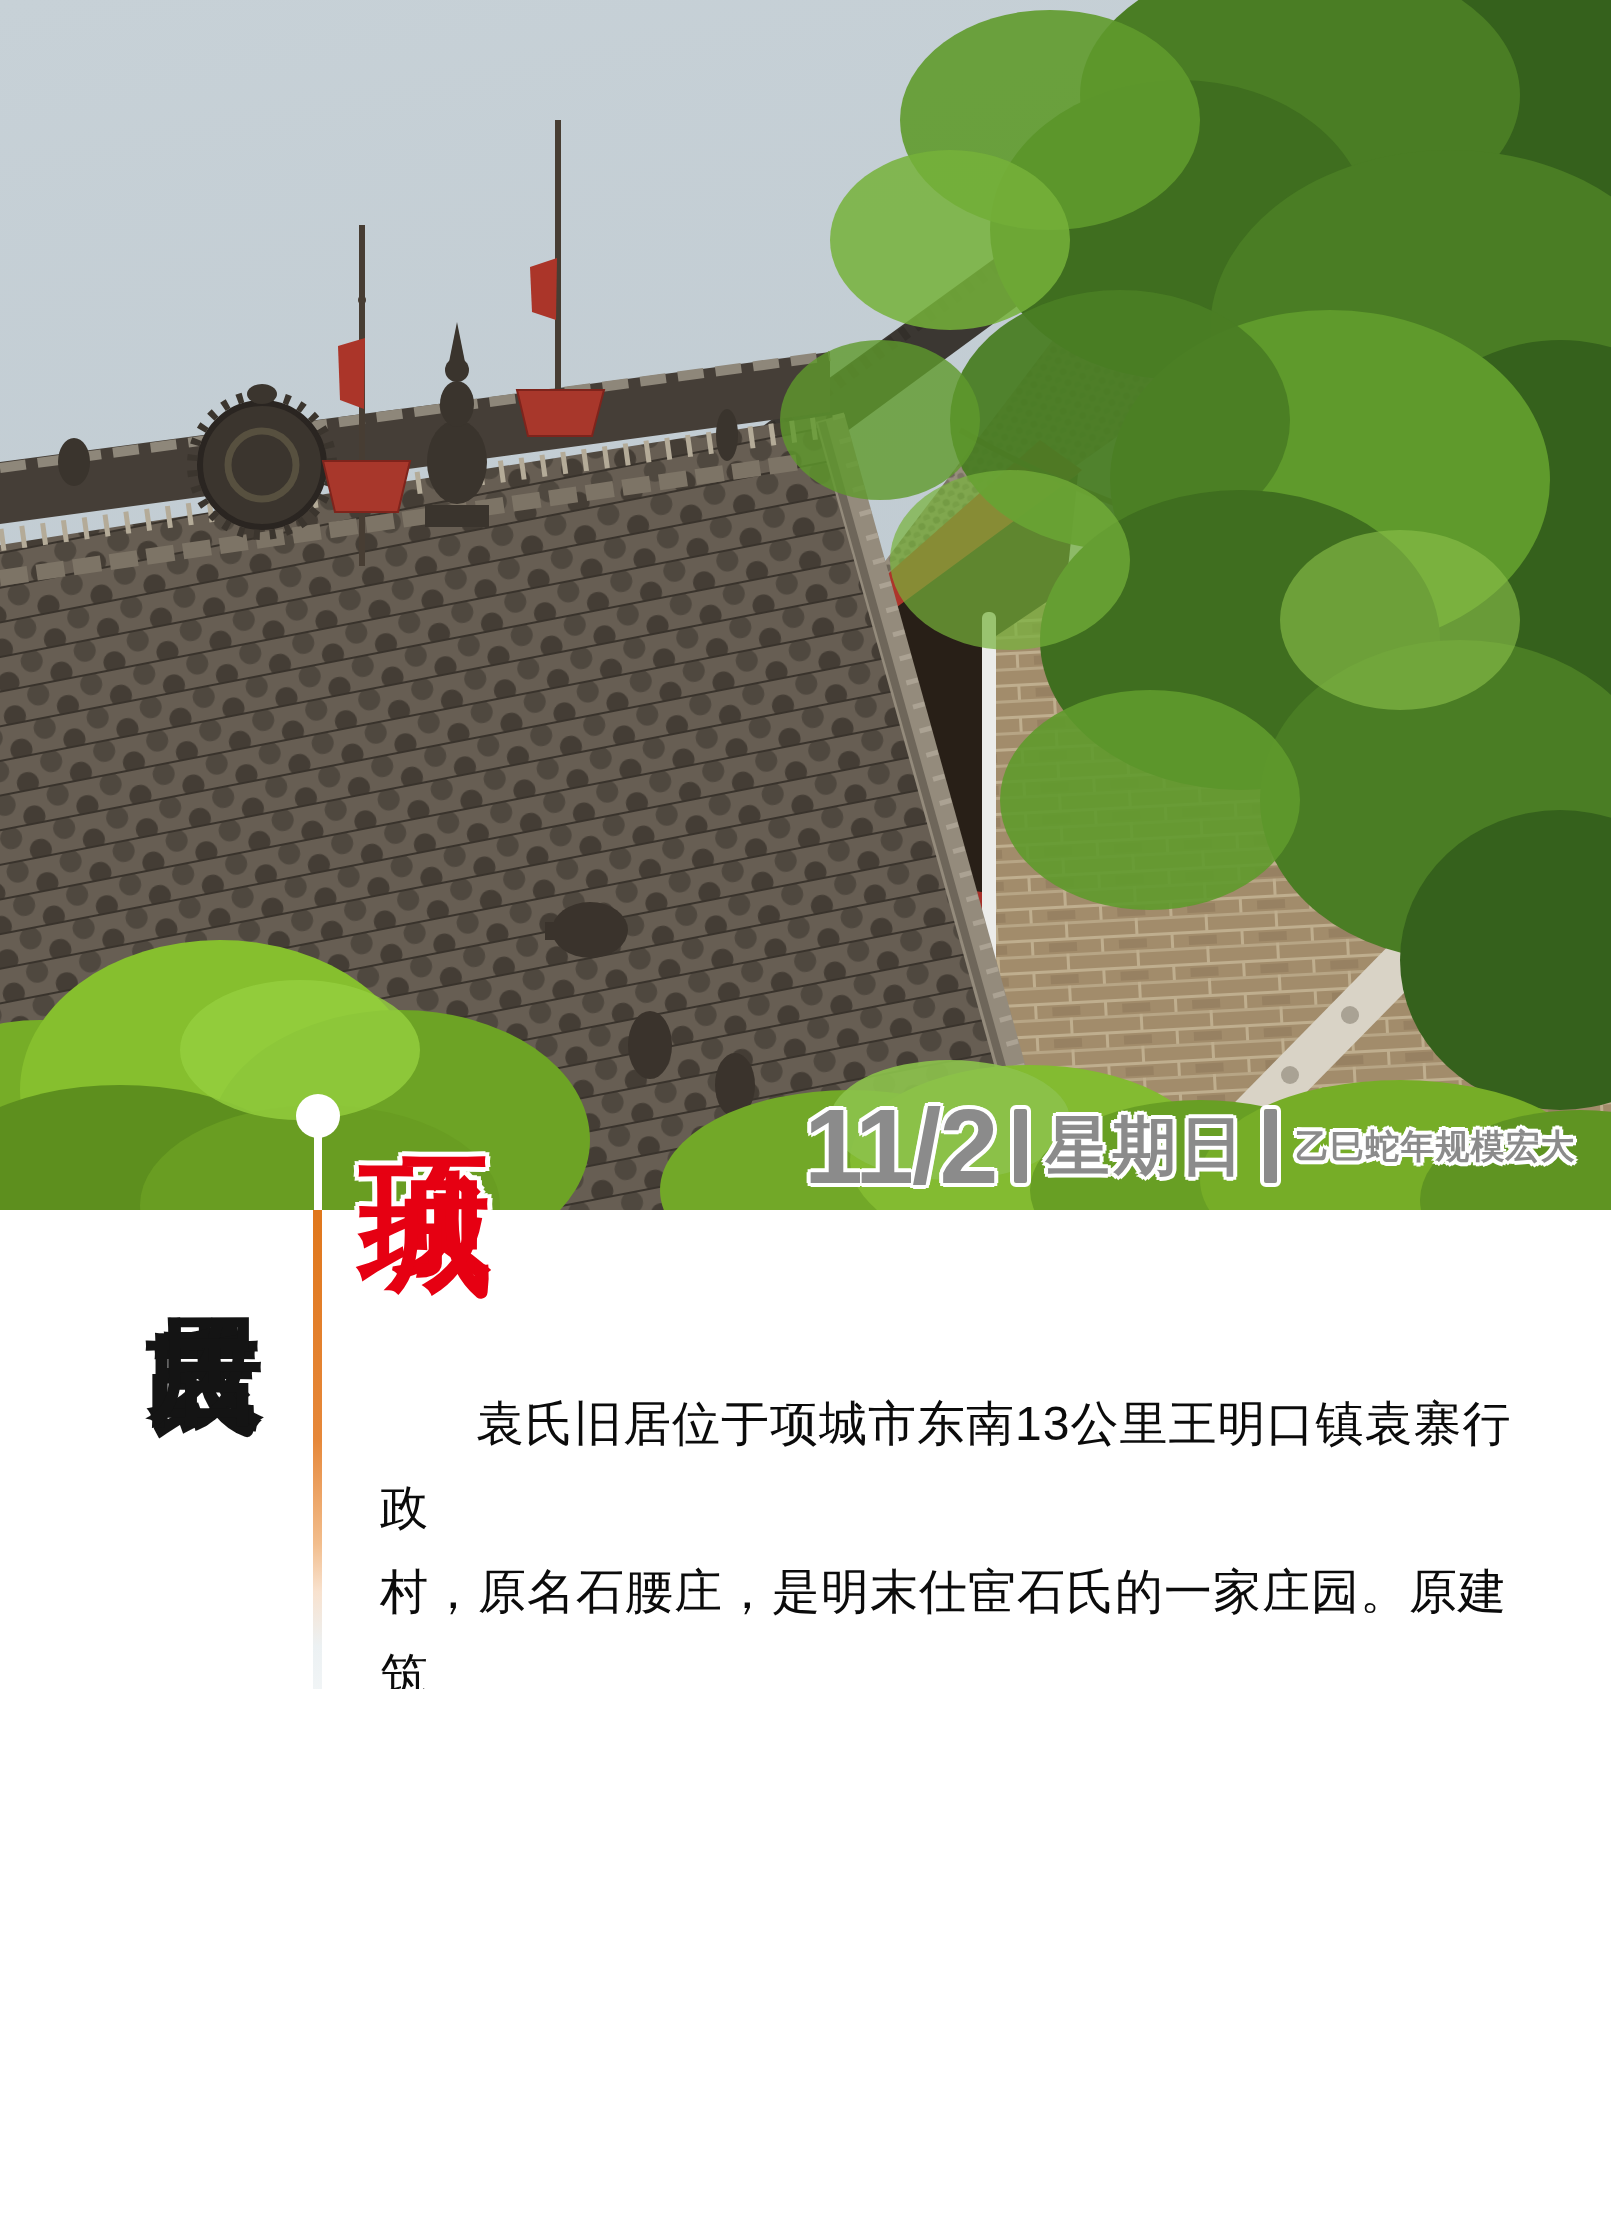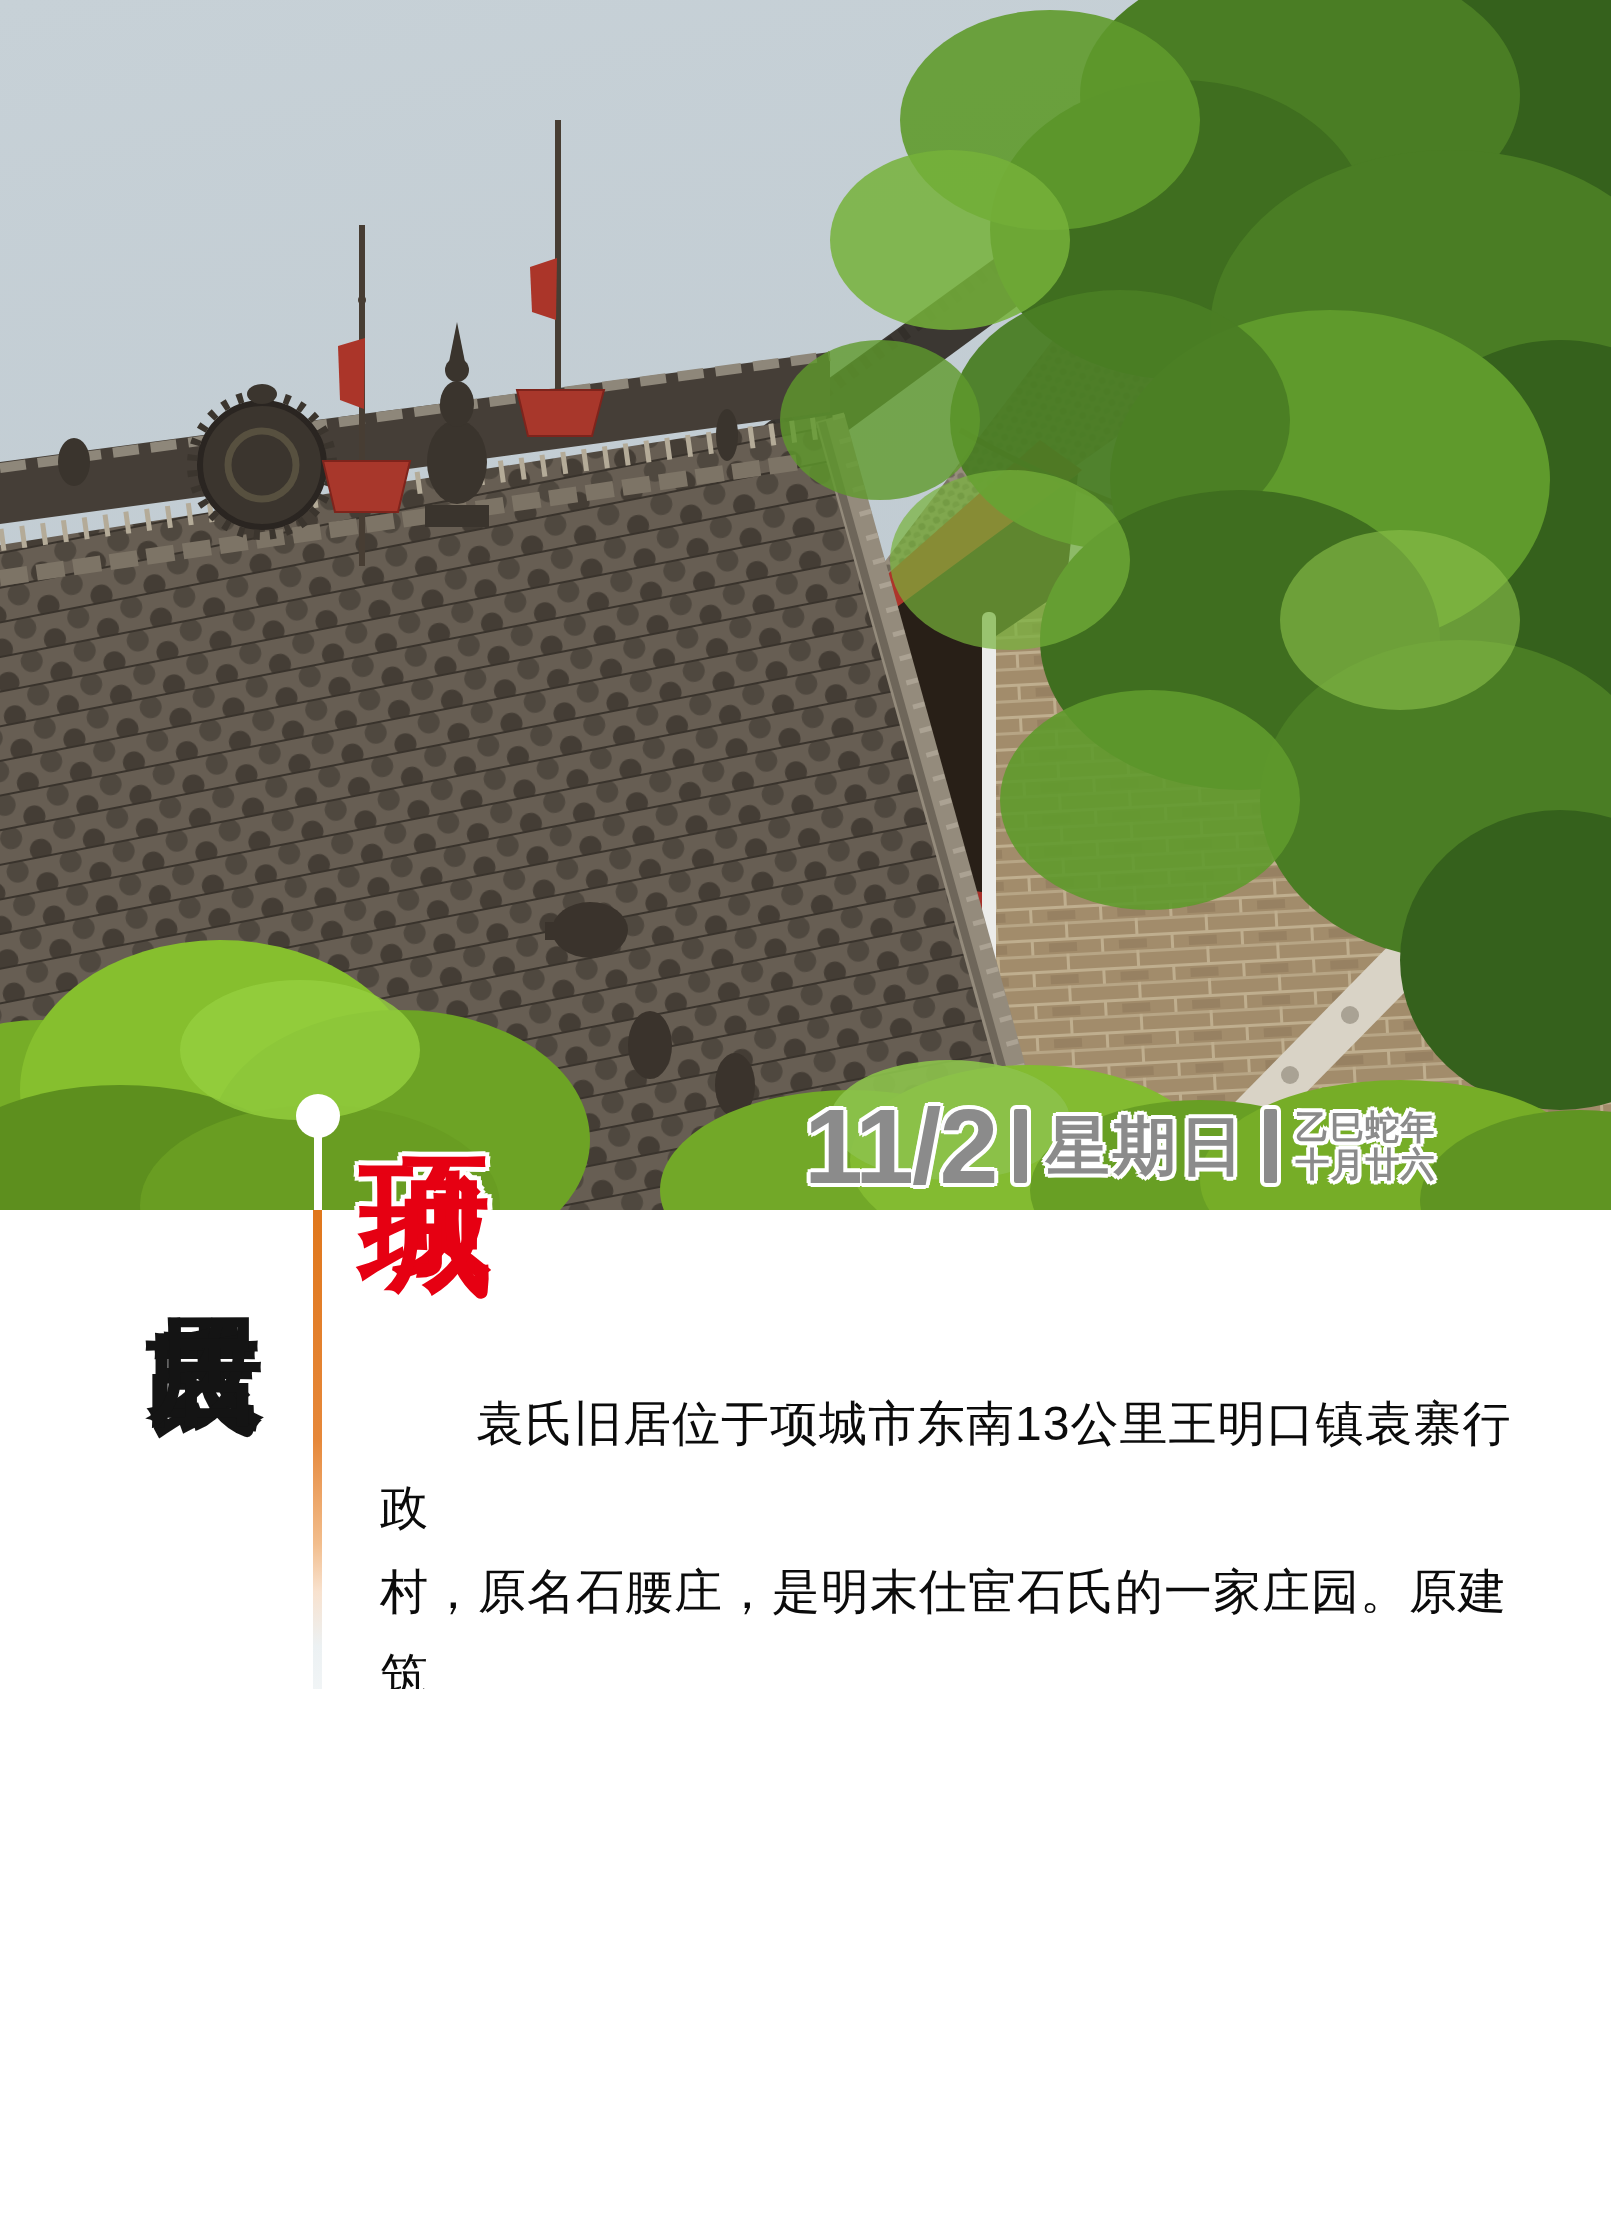--- a/index.html
+++ b/index.html
@@ -9,21 +9,21 @@
   .photo{position:absolute;left:0;top:0;width:1611px;height:1210px;overflow:hidden;}
   .photo svg{display:block;}
   
   .date-bar{position:absolute;left:804px;top:1100px;height:92px;display:flex;align-items:center;gap:18px;
             color:#8b8b8b;font-weight:700;}
   .outlined{text-shadow:-4px 0 0 #fff,4px 0 0 #fff,0 -4px 0 #fff,0 4px 0 #fff,
             -3px -3px 0 #fff,3px -3px 0 #fff,-3px 3px 0 #fff,3px 3px 0 #fff;}
   .date-num{font-size:106px;line-height:1;letter-spacing:-2px;}
   .vbar{width:13px;height:74px;background:#8b8b8b;outline:4px solid #fff;border-radius:2px;}
   .weekday{font-size:64px;line-height:1;letter-spacing:3px;}
-  .lunar-col{display:flex;flex-direction:column;justify-content:center;}
+  .lunar-col{display:flex;flex-direction:row;justify-content:center;}
   .lunar-col span{font-size:34px;line-height:37px;letter-spacing:1px;}
   
   .marker-dot{position:absolute;left:296px;top:1094px;width:44px;height:44px;border-radius:50%;background:#ffffff;}
   .marker-line-white{position:absolute;left:314px;top:1132px;width:8px;height:78px;background:#ffffff;}
   .marker-line-orange{position:absolute;left:313px;top:1210px;width:9px;height:606px;
       background:linear-gradient(to bottom,#e0771c 0%,#e6883a 38%,#f2bd8c 55%,#f8e2cf 63%,#ecf1f3 72%,rgba(236,241,243,0) 100%);}
   
   .location{position:absolute;left:360px;top:1056px;writing-mode:vertical-rl;text-orientation:upright;
             font-family:"Liberation Serif","DejaVu Serif",serif;font-weight:900;
             font-size:132px;line-height:1;letter-spacing:6px;color:#e60012;
@@ -198,21 +198,21 @@
       </g>
     </svg>
 
     <div class="date-bar">
       <span class="date-num outlined">11/2</span>
       <div class="vbar"></div>
       <span class="weekday outlined">星期日</span>
       <div class="vbar"></div>
       <div class="lunar-col">
         <span class="outlined">乙巳蛇年</span>
-        <span class="outlined">十月廿六</span>
+        <span class="outlined">规模宏大</span>
       </div>
     </div>
   </div>
 
   <div class="marker-dot"></div>
   <div class="marker-line-white"></div>
   <div class="marker-line-orange"></div>
 
   <div class="location">项城</div>
 

